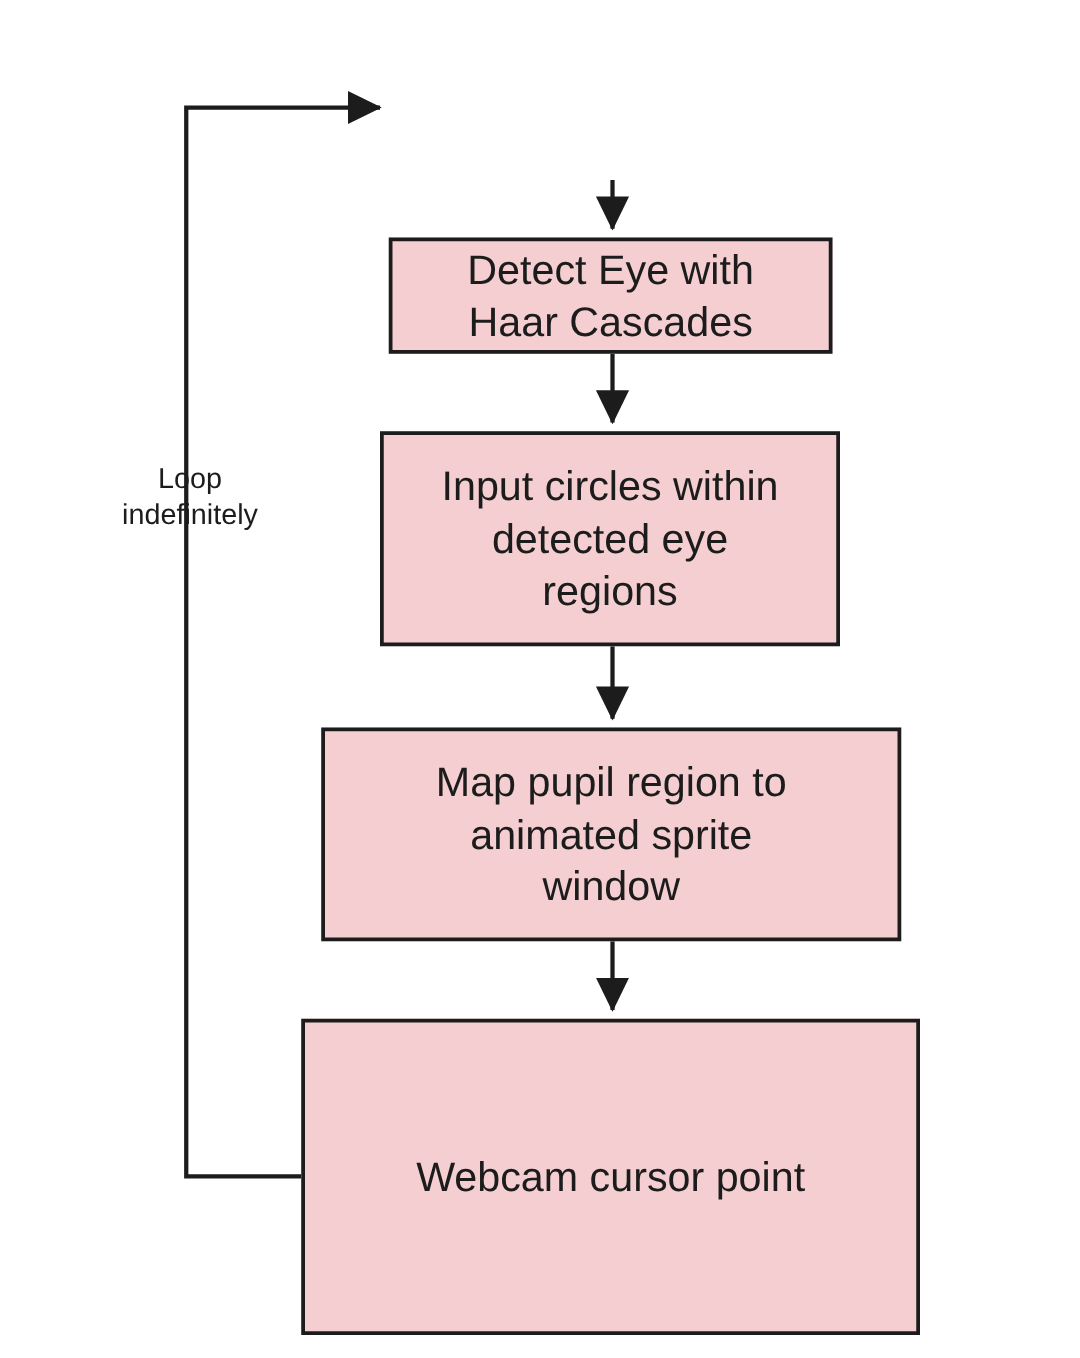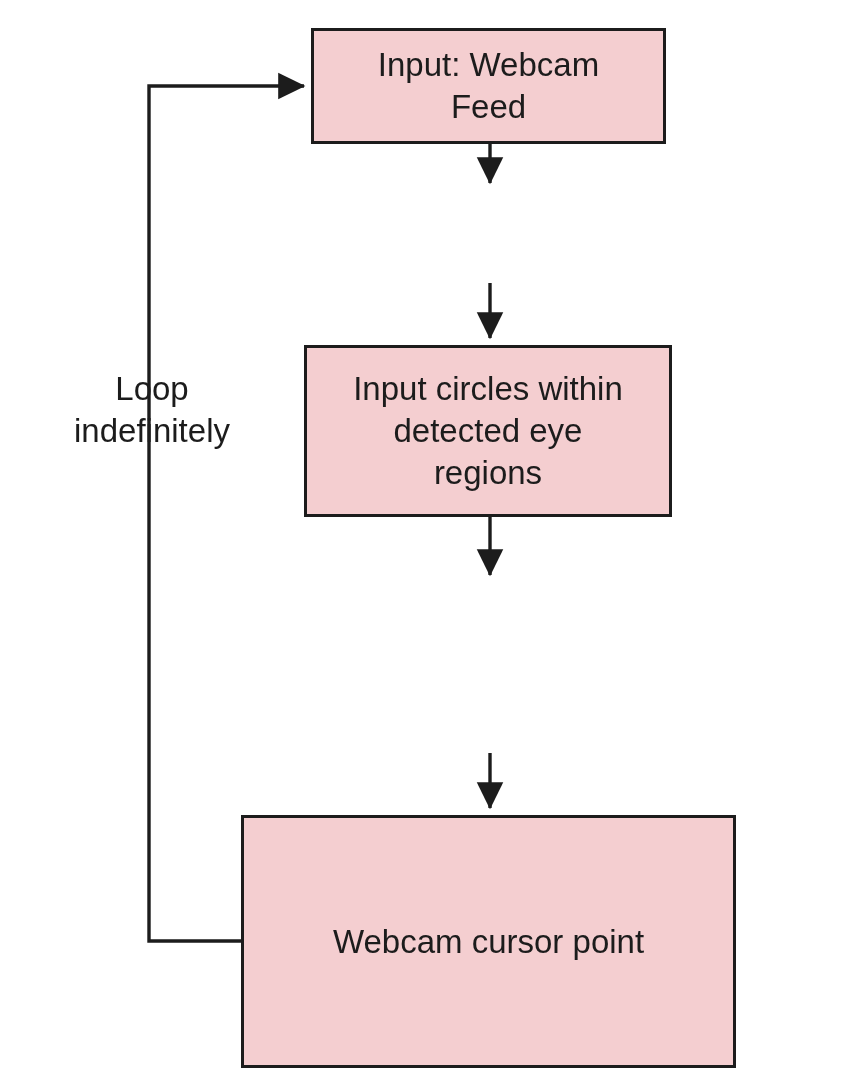--- a/index.html
+++ b/index.html
@@ -39,21 +39,21 @@
     line-height: 1.27;
     letter-spacing: 0px;
     white-space: pre-line;
     padding: 0 10px;
   }
   .edge-label {
     position: absolute;
     text-align: center;
     color: #1c1c1c;
     font-family: "Liberation Sans", sans-serif;
-    font-size: 33px;
+    font-size: 23px;
     line-height: 1.27;
     white-space: pre-line;
     background: transparent;
   }
 </style>
 </head>
 <body>
 
 <div id="flowchart-root">
 
@@ -68,27 +68,30 @@
 
     <line x1="490" y1="283" x2="490" y2="338" stroke="#1c1c1c" stroke-width="3.4" marker-end="url(#arrowhead)"></line>
 
     <line x1="490" y1="517" x2="490" y2="575" stroke="#1c1c1c" stroke-width="3.4" marker-end="url(#arrowhead)"></line>
 
     <line x1="490" y1="753" x2="490" y2="808" stroke="#1c1c1c" stroke-width="3.4" marker-end="url(#arrowhead)"></line>
 
     <path d="M 241 941 L 149 941 L 149 86 L 304 86" fill="none" stroke="#1c1c1c" stroke-width="3.4" marker-end="url(#arrowhead)"></path>
   </svg>
 
-  <div class="node" style="left:311px; top:28px; width:355px; height:116px;">Input: Webcam
-Feed</div>
 
+  <div class="node" style="left:311px; top:190px; width:355px; height:93px;">Detect Eye with
+Haar Cascades</div>
 
   <div class="node" style="left:304px; top:345px; width:368px; height:172px;">Input circles within
 detected eye
 regions</div>
 
+  <div class="node" style="left:257px; top:582px; width:464px; height:171px;">Map pupil region to
+animated sprite
+window</div>
 
   <div class="node" style="left:241px; top:815px; width:495px; height:253px;">Webcam cursor point</div>
 
   <div class="edge-label" style="left:37px; top:368px; width:230px;">Loop
 indefinitely</div>
 
 </div>
 
 </body></html>

